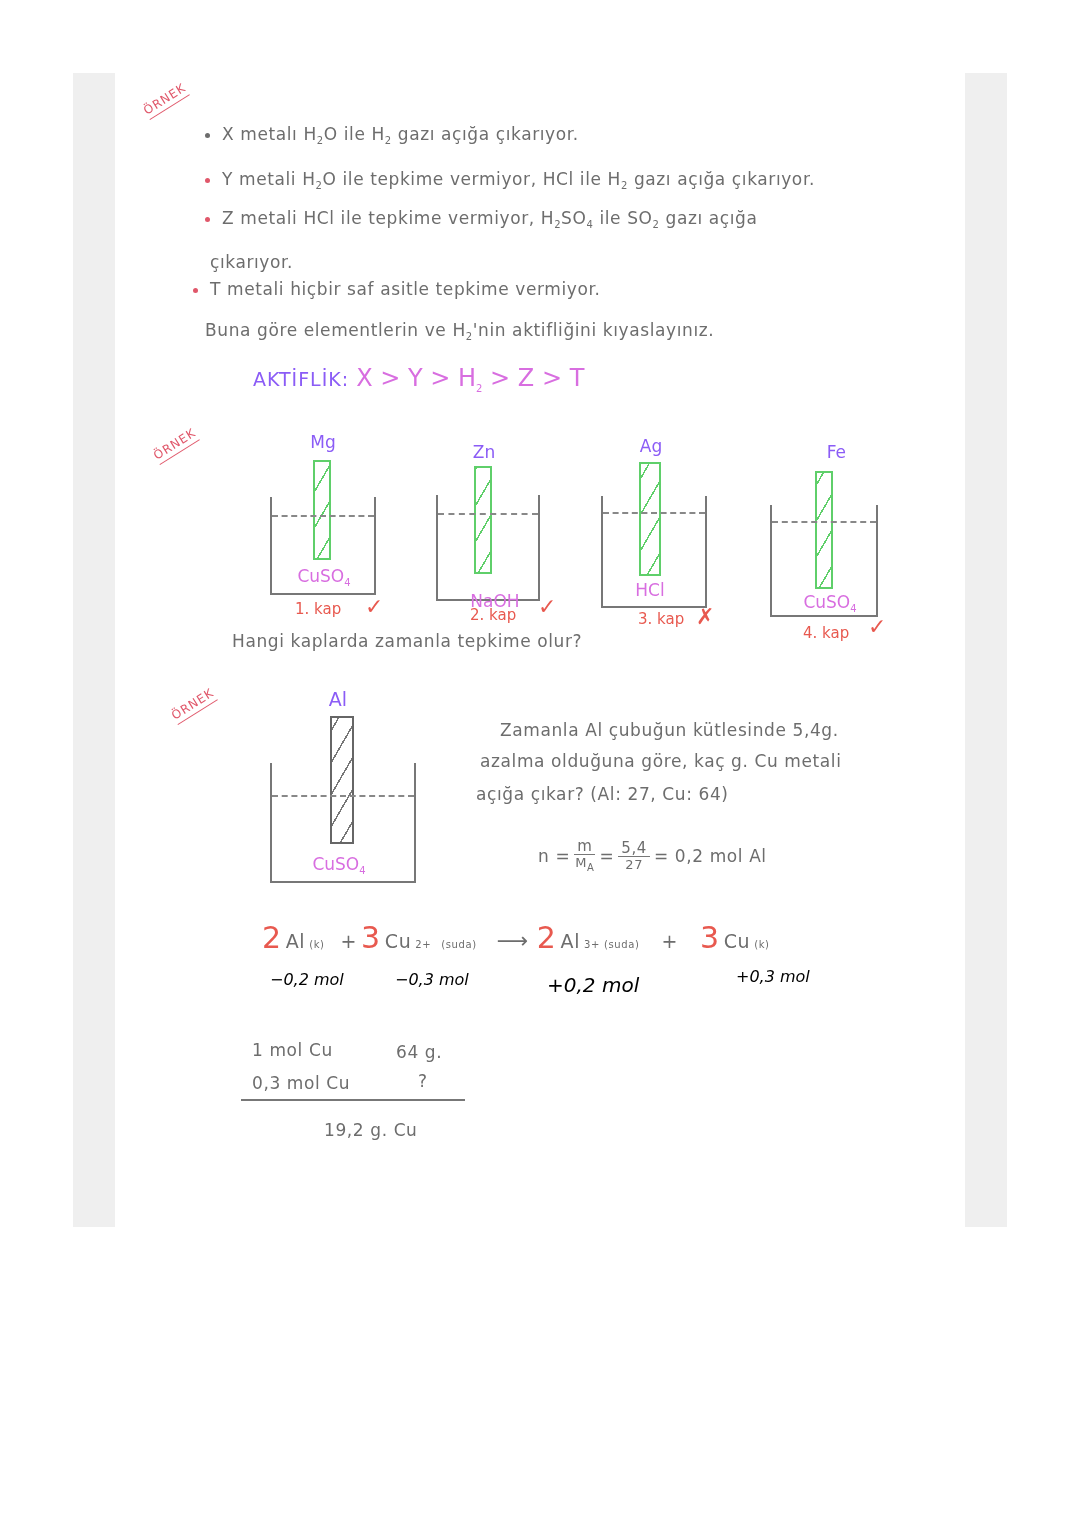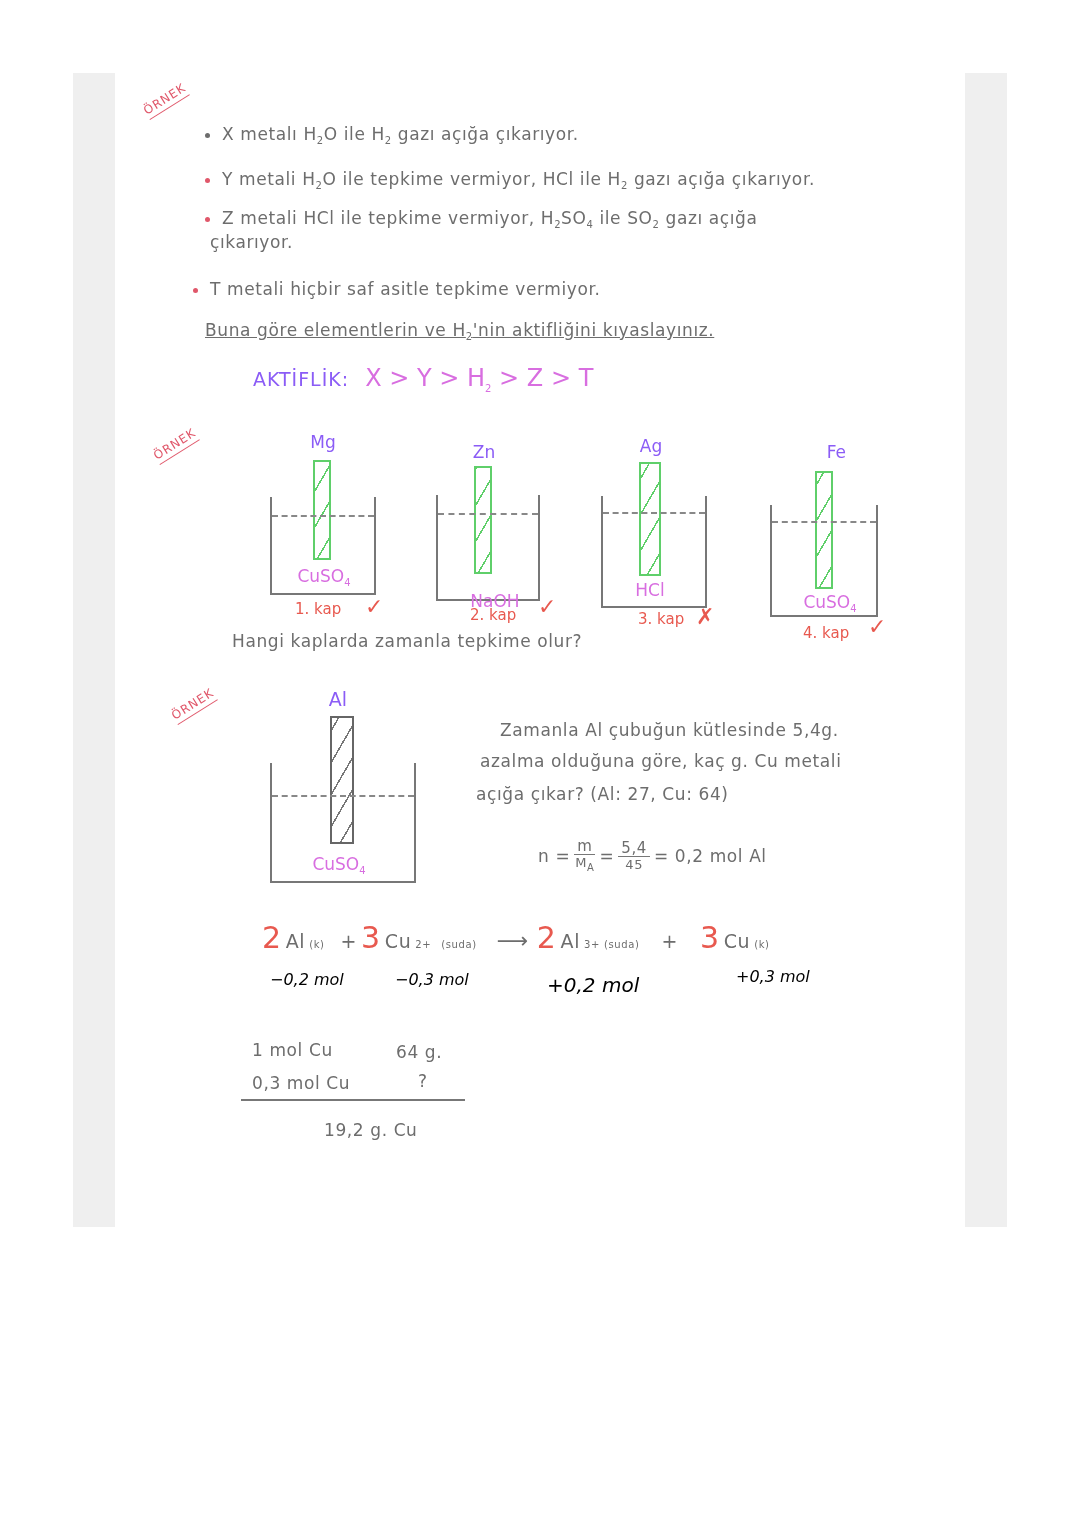--- a/index.html
+++ b/index.html
@@ -48,33 +48,33 @@
   <span class="bullet"></span><span>X metalı H</span><sub>2</sub><span>O ile H</span><sub>2</sub><span> gazı açığa çıkarıyor.</span>
 </div>
 
 <div class="abs hand" style="left:205px; top:169px;">
   <span class="bullet red"></span><span>Y metali H</span><sub>2</sub><span>O ile tepkime vermiyor, HCl ile H</span><sub>2</sub><span> gazı açığa çıkarıyor.</span>
 </div>
 
 <div class="abs hand" style="left:205px; top:208px;">
   <span class="bullet red"></span><span>Z metali HCl ile tepkime vermiyor, H</span><sub>2</sub><span>SO</span><sub>4</sub><span> ile SO</span><sub>2</sub><span> gazı açığa</span>
 </div>
-<div class="abs hand" style="left:210px; top:232px;">çıkarıyor.</div>
+<div class="abs hand" style="left:210px; top:252px;">çıkarıyor.</div>
 
 <div class="abs hand" style="left:193px; top:279px;">
   <span class="bullet red"></span><span>T metali hiçbir saf asitle tepkime vermiyor.</span>
 </div>
 
-<div class="abs hand" style="left:205px; top:320px;text-decoration:underline;">
+<div class="abs hand" style="left:205px; top:320px;">
   <span>Buna göre elementlerin ve H</span><sub>2</sub><span>'nin aktifliğini kıyaslayınız.</span>
 </div>
 
 <div class="abs" style="left:253px; top:364px; font-size:19px;">
   <span class="green" style="letter-spacing:1px;">AKTİFLİK:</span>
-  <span class="magenta" style="font-size:24px; margin-left:10px;"><span>X &gt; Y &gt; H</span><sub>2</sub><span> &gt; Z &gt; T</span></span>
+  <span class="magenta" style="font-size:24px; margin-left:1px;"><span>X &gt; Y &gt; H</span><sub>2</sub><span> &gt; Z &gt; T</span></span>
 </div>
 
 <div class="ornek" style="left:160px; top:448px;">ÖRNEK</div>
 
 <div class="label green" style="left:305px; top:432px; width:36px;">Mg</div>
 <div class="rod" style="left:313px; top:460px; width:14px; height:96px;"></div>
 <div class="beaker" style="left:270px; top:497px; width:102px; height:96px;">
   <div class="liquid" style="top:18px;"></div>
 </div>
 <div class="label magenta" style="left:286px; top:566px; width:76px;"><span>CuSO</span><sub>4</sub></div>
@@ -125,21 +125,21 @@
 
 <div class="abs hand" style="left:538px; top:838px; display:flex; align-items:center;">
   <span>n =</span>
   <span class="frac">
       <span class="num">m</span>
       <span class="den"><span>M</span><sub>A</sub></span>
     </span>
   <span>=</span>
   <span class="frac">
       <span class="num">5,4</span>
-      <span class="den">45</span>
+      <span class="den">27</span>
     </span>
   <span>= 0,2 mol Al</span>
 </div>
 
 <div class="abs hand" style="left:262px; top:920px; font-size:19px; display:flex; align-items:baseline; gap:4px;">
   <span class="big red">2</span>
   <span>Al</span>
     <sub>(k)</sub>
   <span style="margin-left:12px;">+</span>
   <span class="big red">3</span>

